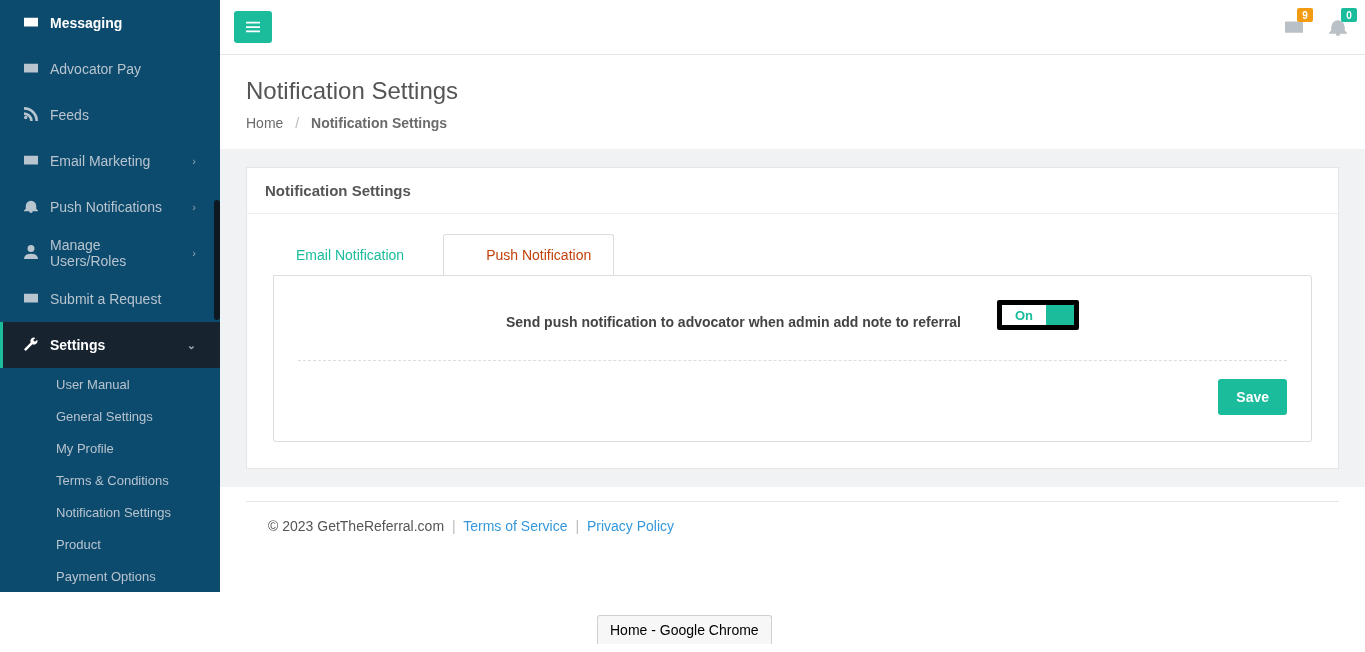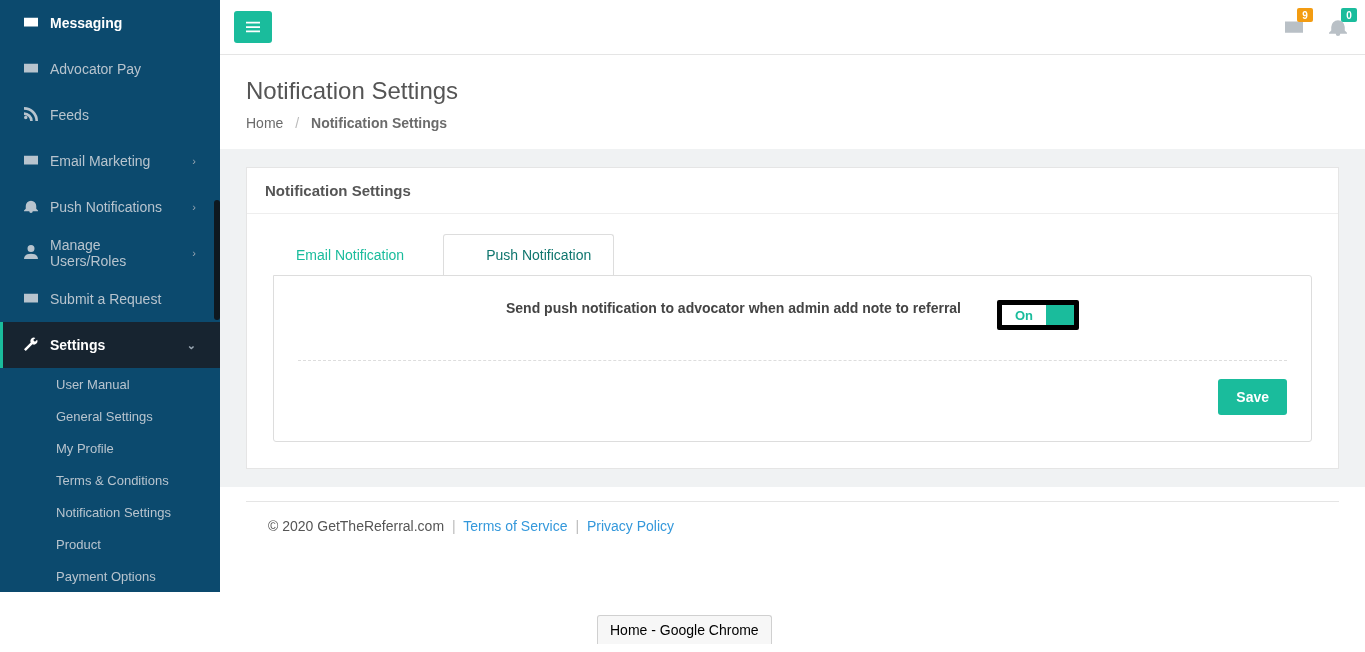--- a/index.html
+++ b/index.html
@@ -40,24 +40,24 @@
 .breadcrumb .current{font-weight:600;}
 
 .content{padding:18px 26px;background:#f0f2f3;}
 .panel{background:#fff;border:1px solid #e5e5e5;}
 .panel-header{padding:14px 18px;font-size:15px;font-weight:600;color:#555;border-bottom:1px solid #eee;}
 .panel-body{padding:20px 26px 26px;}
 
 .tabs{display:flex;gap:16px;margin-bottom:-1px;}
 .tab{padding:12px 22px;font-size:14px;border:1px solid transparent;cursor:pointer;}
 .tab.inactive{color:#1abc9c;}
-.tab.active{color:#0f766e;border:1px solid #ddd;border-bottom:1px solid #fff;border-radius:3px 3px 0 0;background:#fff;padding-left:42px;}
+.tab.active{color:#c2410c;border:1px solid #ddd;border-bottom:1px solid #fff;border-radius:3px 3px 0 0;background:#fff;padding-left:42px;}
 
 .tabbody{border:1px solid #ddd;border-radius:0 3px 3px 3px;padding:24px 24px 26px;position:relative;}
-.optrow{display:flex;align-items:flex-start;justify-content:center;gap:36px;margin-bottom:30px;}
+.optrow{display:flex;align-items:flex-end;justify-content:center;gap:36px;margin-bottom:30px;}
 .optlabel{font-weight:600;color:#444;}
 .toggle{display:flex;align-items:stretch;height:30px;border:5px solid #000000;border-radius:2px;cursor:pointer;user-select:none;}
 .toggle .on{width:44px;display:flex;align-items:center;justify-content:center;font-size:13px;font-weight:600;color:#1abc9c;background:#fff;}
 .toggle .knob{width:28px;background:#1abc9c;}
 .hr{border-top:1px dashed #ddd;margin-bottom:18px;}
 .save-row{display:flex;justify-content:flex-end;}
 .btn-save{background:#1abc9c;color:#fff;border:none;border-radius:3px;padding:10px 18px;font-size:14px;font-weight:600;cursor:pointer;}
 
 .footer-wrap{padding:14px 26px;background:#fff;}
 .footer{background:#fff;border:1px solid #e5e5e5;border-left:none;border-right:none;border-bottom:none;padding:16px 22px;font-size:14px;color:#555;}
@@ -192,21 +192,21 @@
           <div class="save-row">
             <button class="btn-save">Save</button>
           </div>
         </div>
       </div>
     </div>
   </div>
 
   <div class="footer-wrap">
     <div class="footcard footer">
-      <span>© 2020 GetTheReferral.com</span>
+      <span>© 2023 GetTheReferral.com</span>
       <span class="sep">|</span>
       <a href="#">Terms of Service</a>
       <span class="sep">|</span>
       <a href="#">Privacy Policy</a>
     </div>
   </div>
 </div>
 
 <div class="browser-tab">Home - Google Chrome</div>
 

